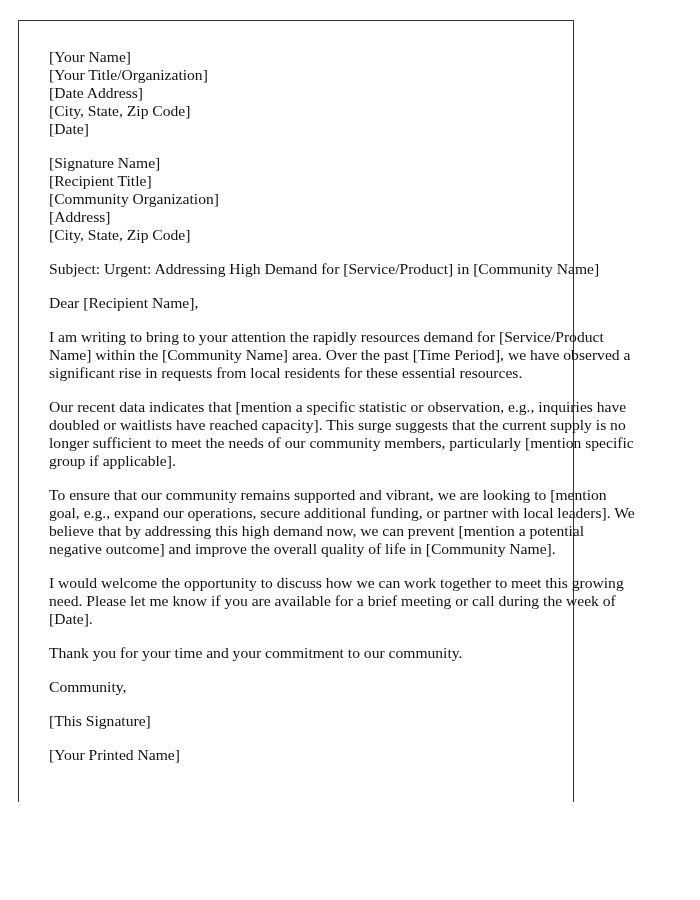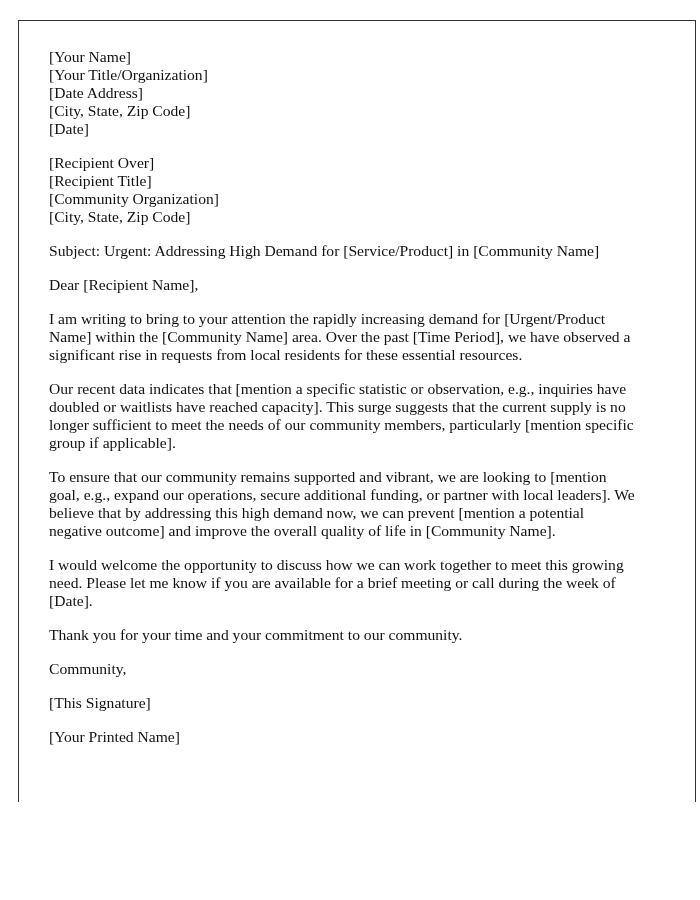--- a/index.html
+++ b/index.html
@@ -12,21 +12,21 @@
       height: 900px;
       position: relative;
       overflow: hidden;
       font-family: "Liberation Serif", "DejaVu Serif", serif;
       color: #111111;
     }
     .page {
       position: absolute;
       left: 18px;
       top: 20px;
-      width: 678px;
+      width: 556px;
       height: 782px;
       border-left: 1px solid #333333;
       border-right: 1px solid #333333;
       border-top: 1px solid #333333;
       box-sizing: border-box;
       background: #ffffff;
     }
     .letter {
       position: absolute;
       left: 30px;
@@ -54,31 +54,32 @@
 
     <div class="block">
       <span class="line">[Your Name]</span>
       <span class="line">[Your Title/Organization]</span>
       <span class="line">[Date Address]</span>
       <span class="line">[City, State, Zip Code]</span>
       <span class="line">[Date]</span>
     </div>
 
     <div class="block">
-      <span class="line">[Recipient Over]</span>
+      <span class="line">[Signature Name]</span>
       <span class="line">[Recipient Title]</span>
       <span class="line">[Community Organization]</span>
+      <span class="line">[Address]</span>
       <span class="line">[City, State, Zip Code]</span>
     </div>
 
     <p>Subject: Urgent: Addressing High Demand for [Service/Product] in [Community Name]</p>
 
     <p>Dear [Recipient Name],</p>
 
-    <p>I am writing to bring to your attention the rapidly increasing demand for [Urgent/Product Name] within the [Community Name] area. Over the past [Time Period], we have observed a significant rise in requests from local residents for these essential resources.</p>
+    <p>I am writing to bring to your attention the rapidly resources demand for [Service/Product Name] within the [Community Name] area. Over the past [Time Period], we have observed a significant rise in requests from local residents for these essential resources.</p>
     <p>Our recent data indicates that [mention a specific statistic or observation, e.g., inquiries have doubled or waitlists have reached capacity]. This surge suggests that the current supply is no longer sufficient to meet the needs of our community members, particularly [mention specific group if applicable].</p>
     <p>To ensure that our community remains supported and vibrant, we are looking to [mention goal, e.g., expand our operations, secure additional funding, or partner with local leaders]. We believe that by addressing this high demand now, we can prevent [mention a potential negative outcome] and improve the overall quality of life in [Community Name].</p>
     <p>I would welcome the opportunity to discuss how we can work together to meet this growing need. Please let me know if you are available for a brief meeting or call during the week of [Date].</p>
     <p>Thank you for your time and your commitment to our community.</p>
 
     <p>Community,</p>
 
     <p>[This Signature]</p>
 
     <div class="block">

